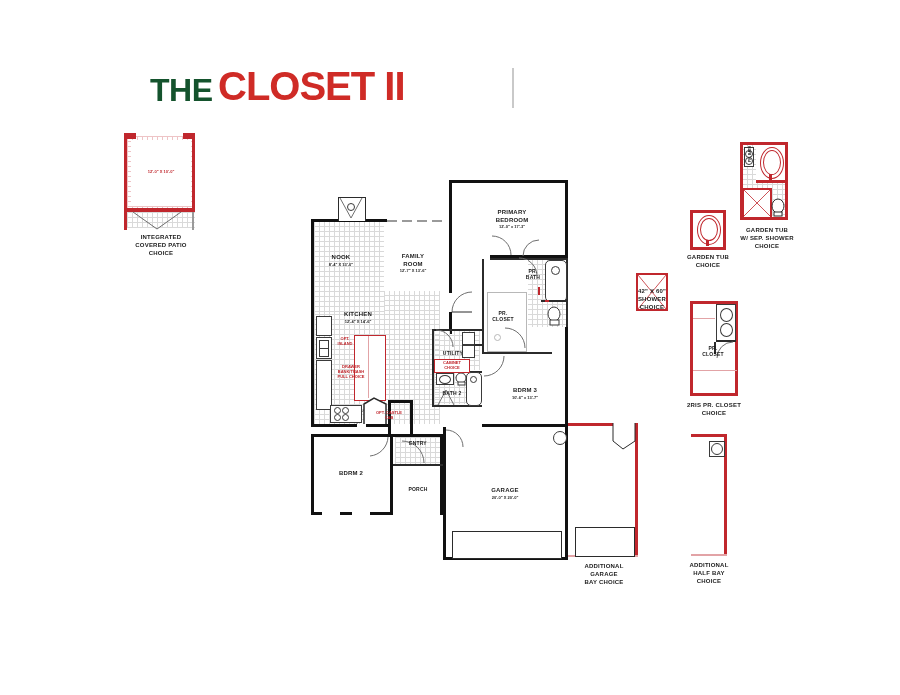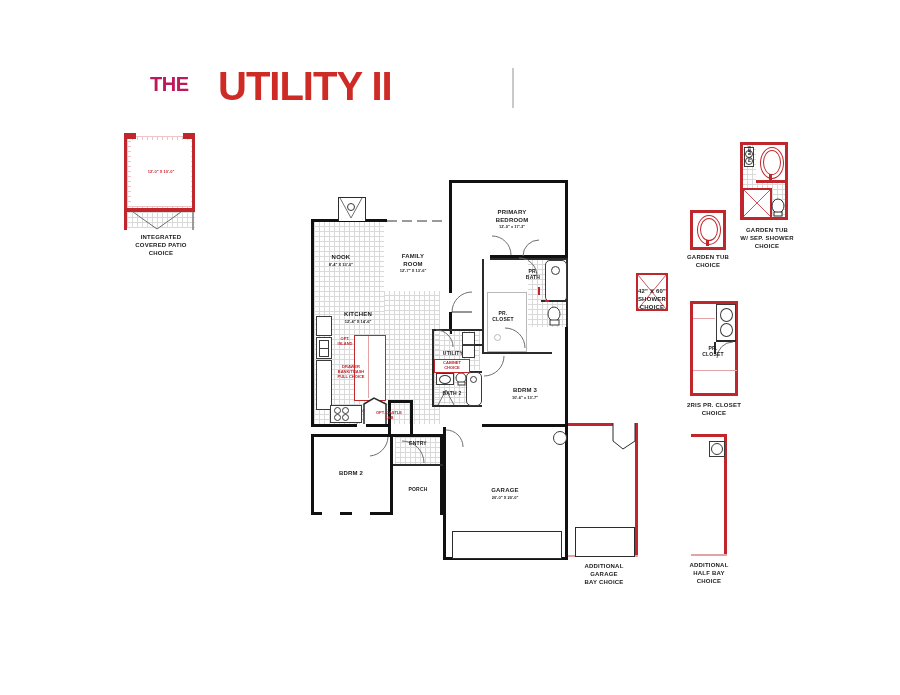--- a/index.html
+++ b/index.html
@@ -7,21 +7,21 @@
     width:900px;height:695px;
     background:#ffffff;
     font-family:"Liberation Sans", sans-serif;
     position:relative;
     overflow:hidden;
   }
   
   #header{position:absolute;left:0;top:30px;width:900px;height:60px;}
   #title-the{
     position:absolute;left:150px;top:44px;
-    font-size:20px;font-weight:bold;color:#be185d;
+    font-size:32px;font-weight:bold;color:#14532d;
     letter-spacing:-0.5px;line-height:1;
   }
   #title-name{
     position:absolute;left:218px;top:36px;
     font-size:40px;font-weight:bold;color:#cf2b26;
     letter-spacing:-1px;line-height:1;
   }
   #title-divider{
     position:absolute;left:512px;top:38px;width:2px;height:40px;background:#c9c9c9;
   }
@@ -73,21 +73,21 @@
   .fix-r{position:absolute;border:1px solid #c0272d;background:#ffffff;}
   .oval{position:absolute;border:1px solid #3a3a3a;background:#ffffff;border-radius:50%;}
   .oval-r{position:absolute;border:1px solid #c0272d;background:#ffffff;border-radius:50%;}
   svg{position:absolute;overflow:visible;}
 </style>
 </head>
 <body>
 
 <div id="header">
   <div id="title-the">THE</div>
-  <div id="title-name">UTILITY II</div>
+  <div id="title-name">CLOSET II</div>
   <div id="title-divider"></div>
 </div>
 
 <div>
 
   <div class="tile-pink" style="left:127px;top:136px;width:68px;height:74px;"></div>
   <div class="white" style="left:131px;top:140px;width:60px;height:66px;"></div>
 
   <div class="rwall" style="left:124px;top:133px;width:3px;height:78px;"></div>
   <div class="rwall" style="left:192px;top:133px;width:3px;height:78px;"></div>

